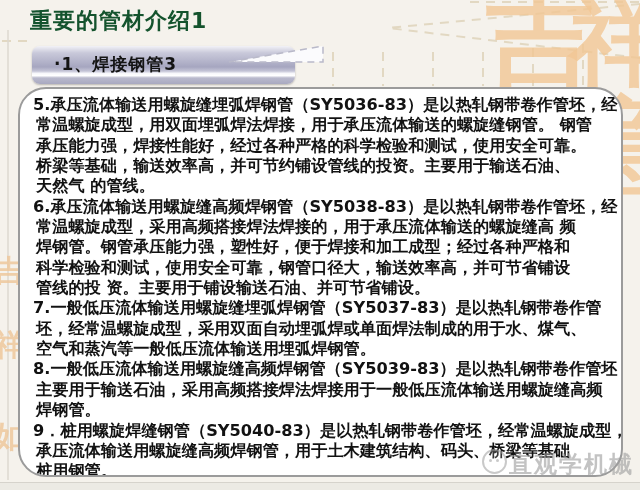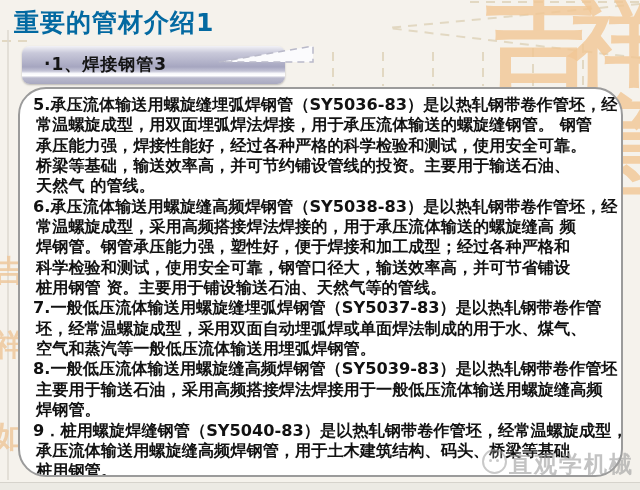--- a/index.html
+++ b/index.html
@@ -20,26 +20,26 @@
   .seal-c{left:497px;top:100px;font-size:96px;}
   .seal-d{left:577px;top:92px;font-size:102px;}
   
   .side-mark{
     position:absolute;left:-6px;z-index:1;color:#eec89d;opacity:.85;
     font-family:"DejaVu Serif","Liberation Serif",serif;font-weight:bold;font-size:30px;line-height:1;
   }
   .sm-1{top:256px;} .sm-2{top:330px;} .sm-3{top:422px;}
   
   .page-title{
-    position:absolute;left:14px;top:6px;z-index:3;
-    color:#0369a1;font-size:25px;font-weight:bold;letter-spacing:1px;
+    position:absolute;left:30px;top:6px;z-index:3;
+    color:#14532d;font-size:22px;font-weight:bold;letter-spacing:1px;
   }
   
   .sub-bar{
-    position:absolute;left:22px;top:46px;width:263px;height:38px;z-index:2;
+    position:absolute;left:32px;top:46px;width:263px;height:38px;z-index:2;
     border-radius:8px;
     background:linear-gradient(180deg,
       #f2f2f7 0%, #c9c9da 18%, #a6a6c0 55%, #c4c4d6 66%,
       #f7f7fb 72%, #ffffff 78%, #b9b9cd 84%, #a9a9c0 100%);
     box-shadow:0 1px 2px rgba(0,0,0,.25);
   }
   .sub-bar-label{
     position:absolute;left:22px;top:7px;
     color:#141414;font-size:17px;font-weight:bold;letter-spacing:1px;white-space:nowrap;
   }
@@ -128,21 +128,21 @@
       <div class="pipe-line cont">承压能力强，焊接性能好，经过各种严格的科学检验和测试，使用安全可靠。</div>
       <div class="pipe-line cont">桥梁等基础，输送效率高，并可节约铺设管线的投资。主要用于输送石油、</div>
       <div class="pipe-line cont">天然气 的管线。</div>
     </div>
 
     <div>
       <div class="pipe-line">6.承压流体输送用螺旋缝高频焊钢管（SY5038-83）是以热轧钢带卷作管坯，经</div>
       <div class="pipe-line cont">常温螺旋成型，采用高频搭接焊法焊接的，用于承压流体输送的螺旋缝高 频</div>
       <div class="pipe-line cont">焊钢管。钢管承压能力强，塑性好，便于焊接和加工成型；经过各种严格和</div>
       <div class="pipe-line cont">科学检验和测试，使用安全可靠，钢管口径大，输送效率高，并可节省铺设</div>
-      <div class="pipe-line cont">桩用钢管 资。主要用于铺设输送石油、天然气等的管线。</div>
+      <div class="pipe-line cont">管线的投 资。主要用于铺设输送石油、并可节省铺设。</div>
     </div>
 
     <div>
       <div class="pipe-line">7.一般低压流体输送用螺旋缝埋弧焊钢管（SY5037-83）是以热轧钢带卷作管</div>
       <div class="pipe-line cont">坯，经常温螺旋成型，采用双面自动埋弧焊或单面焊法制成的用于水、煤气、</div>
       <div class="pipe-line cont">空气和蒸汽等一般低压流体输送用埋弧焊钢管。</div>
     </div>
 
     <div>
       <div class="pipe-line">8.一般低压流体输送用螺旋缝高频焊钢管（SY5039-83）是以热轧钢带卷作管坯，</div>

